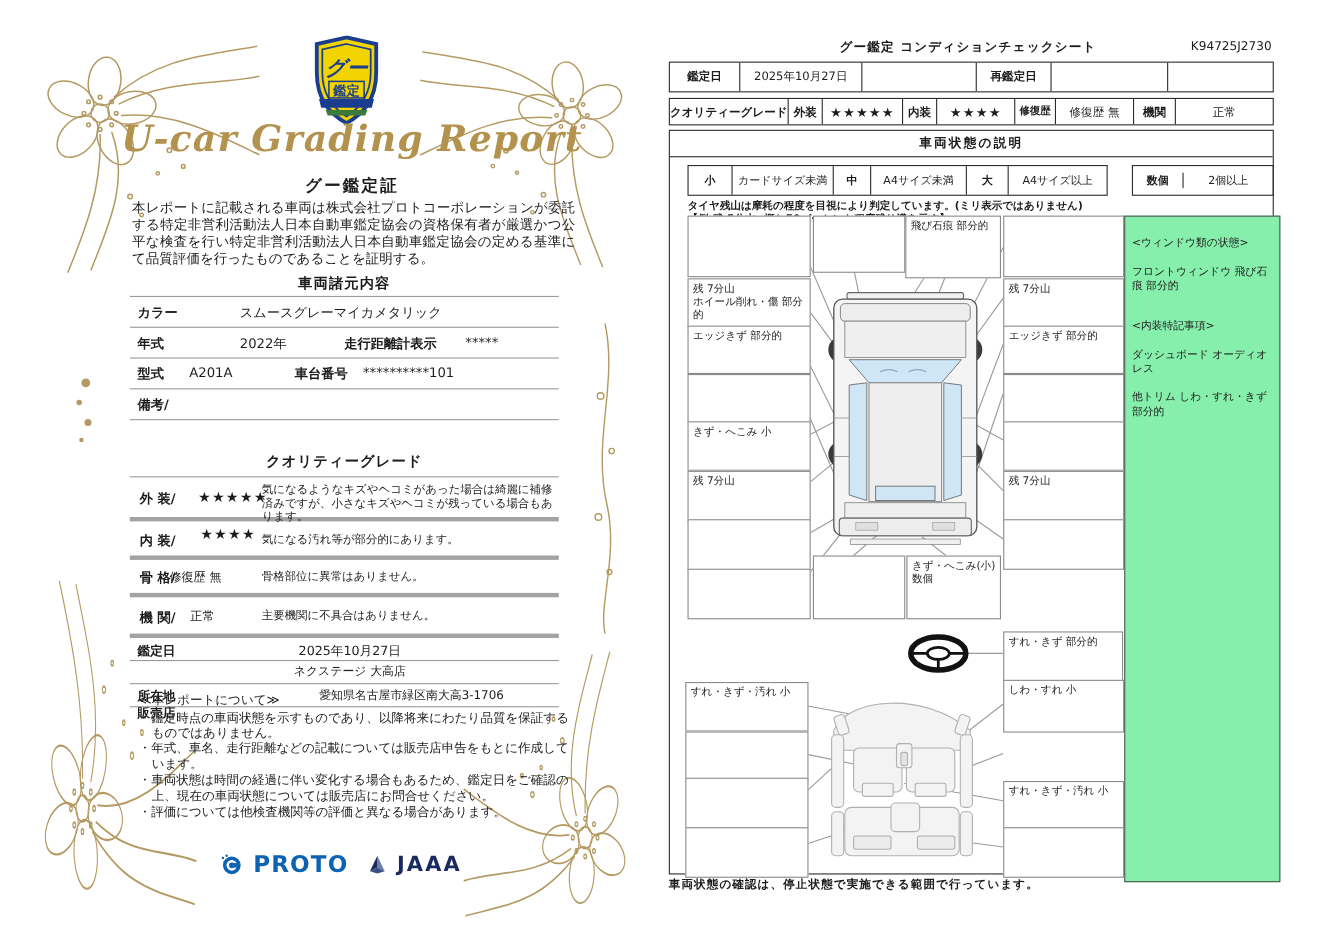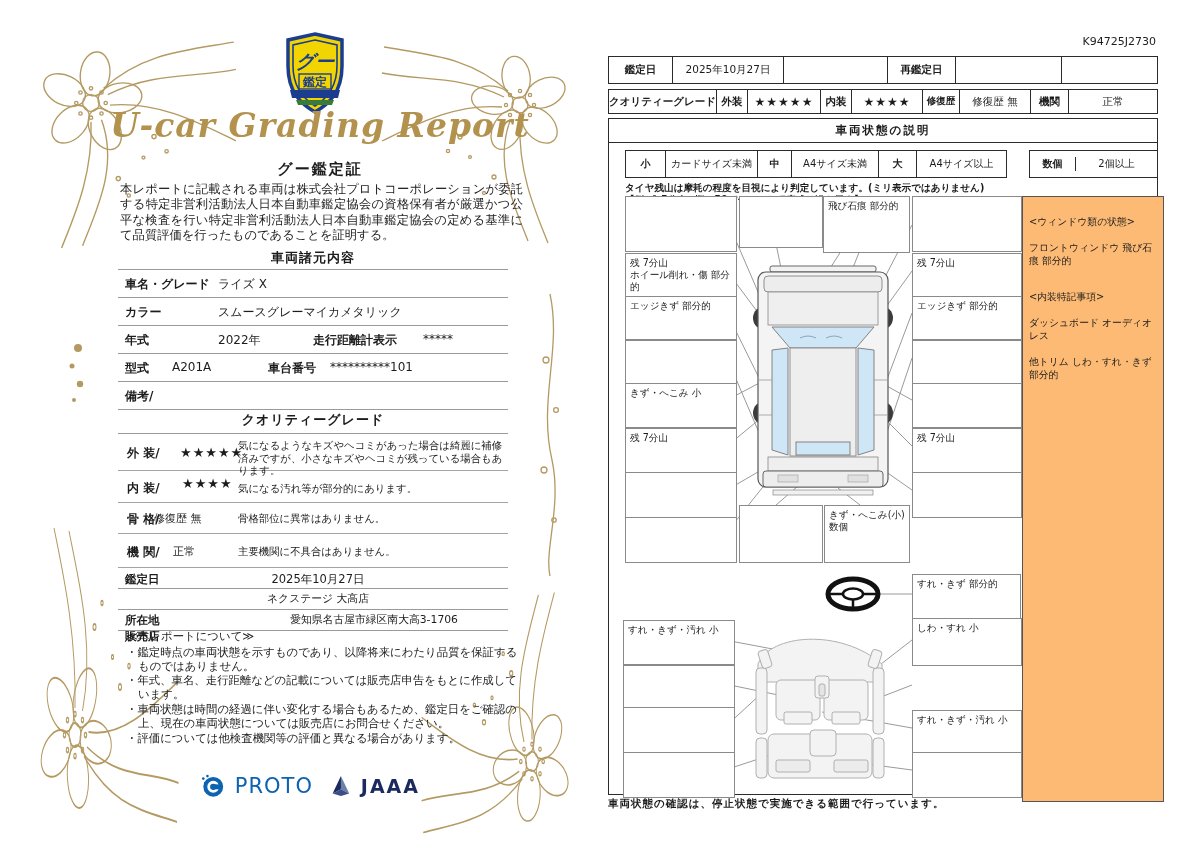--- a/index.html
+++ b/index.html
@@ -9,21 +9,21 @@
   .jp{word-break:break-all;overflow-wrap:anywhere;}
   
   .script-title{font-family:"DejaVu Serif","Liberation Serif",serif;font-style:italic;font-weight:bold;
                 font-size:33px;color:#b3924e;letter-spacing:1px;text-align:center;}
   .cert-title{font-size:15px;font-weight:bold;text-align:center;letter-spacing:2px;}
   .intro{font-size:12.3px;line-height:15.4px;text-align:justify;}
   .sec-title{font-size:13px;font-weight:bold;text-align:center;letter-spacing:1px;}
   .spec-table{border-top:1px solid #9a9a9a;}
   .spec-row{position:relative;height:27px;border-bottom:1px solid #9a9a9a;font-size:12px;}
   .spec-row span{position:absolute;top:6px;white-space:nowrap;}
-  .grade-row{position:relative;border-bottom:1px solid #a3a3a3;font-size:12px;}
+  .grade-row{position:relative;border-bottom:4px solid #a3a3a3;font-size:12px;}
   .grade-desc{font-size:10.4px;line-height:12.5px;}
   .info-row{position:relative;height:20px;border-bottom:1px solid #9a9a9a;font-size:11.5px;}
   .about{font-size:11.4px;line-height:13.8px;}
   .about li{list-style:none;padding-left:12px;text-indent:-12px;margin:0 0 1px 0;}
   .stars{letter-spacing:1px;}
   
   .rp-title{font-size:11.5px;font-weight:bold;text-align:center;letter-spacing:1px;}
   .rp-code{font-size:11px;text-align:right;}
   .tbl{display:flex;border:1.5px solid #2b2b2b;background:#fff;}
   .tbl .cell{border-left:1px solid #2b2b2b;display:flex;align-items:center;justify-content:center;
@@ -31,21 +31,21 @@
   .tbl .cell:first-child{border-left:none;}
   .frame{border:1.5px solid #2b2b2b;background:#fff;}
   .frame-head{height:23px;border-bottom:1.5px solid #2b2b2b;display:flex;align-items:center;justify-content:center;
               font-size:11.5px;font-weight:bold;letter-spacing:2px;}
   .legend{display:flex;border:1.2px solid #2b2b2b;}
   .legend .cell{border-left:1px solid #2b2b2b;display:flex;align-items:center;justify-content:center;font-size:10px;white-space:nowrap;}
   .legend .cell:first-child{border-left:none;}
   .tire-note{font-size:9.6px;line-height:12.5px;white-space:nowrap;}
   .dbox{border:1px solid #8a8a8a;background:#fff;font-size:9.6px;line-height:12px;padding:3px 4px;
         white-space:pre-line;overflow:hidden;}
-  .notes-panel{border:1px solid #555;background:#fdba74;font-size:9.8px;line-height:13px;padding:5px 6px;white-space:pre-line;}
+  .notes-panel{border:1px solid #555;background:#86efac;font-size:9.8px;line-height:13px;padding:5px 6px;white-space:pre-line;}
   .rp-footer{font-size:10.5px;font-weight:bold;letter-spacing:1px;white-space:nowrap;}
   .gold-orn{stroke:#b49a62;fill:none;stroke-width:1.3;}
 </style>
 </head>
 <body>
 
 <div class="canvas">
 
   <svg width="0" height="0" style="position:absolute">
       <defs>
@@ -126,24 +126,20 @@
     <path d="M14,68 L52,68 L50,73 L16,73 Z" fill="#3a7a3a"></path>
   </svg>
 
   <div class="abs script-title" style="left:95px;top:106px;width:450px;">U-car Grading Report</div>
   <div class="abs intro jp" style="left:120px;top:182px;width:403px;">本レポートに記載される車両は株式会社プロトコーポレーションが委託する特定非営利活動法人日本自動車鑑定協会の資格保有者が厳選かつ公平な検査を行い特定非営利活動法人日本自動車鑑定協会の定める基準にて品質評価を行ったものであることを証明する。</div>
   <div class="abs cert-title" style="left:95px;top:160px;width:450px;">グー鑑定証</div>
 
   <div class="abs sec-title" style="left:118px;top:249px;width:390px;">車両諸元内容</div>
   <div class="abs spec-table" style="left:118px;top:269px;width:390px;">
     <div class="spec-row">
-      <span style="left:7px;font-weight:bold;">車名・グレード</span>
-      <span style="left:100px;">ライズ X</span>
-    </div>
-    <div class="spec-row">
       <span style="left:7px;font-weight:bold;">カラー</span>
       <span style="left:100px;">スムースグレーマイカメタリック</span>
     </div>
     <div class="spec-row">
       <span style="left:7px;font-weight:bold;">年式</span>
       <span style="left:100px;">2022年</span>
       <span style="left:195px;font-weight:bold;">走行距離計表示</span>
       <span style="left:305px;">*****</span>
     </div>
     <div class="spec-row">
@@ -211,29 +207,30 @@
 
   <div class="abs" style="left:200px;top:766px;width:220px;height:40px;display:flex;align-items:center;gap:10px;">
     <svg width="30" height="30" viewBox="0 0 30 30">
       <circle cx="16" cy="16" r="12" fill="#0b63b2"></circle>
       <circle cx="16" cy="16" r="5.5" fill="none" stroke="#ffffff" stroke-width="3.4"></circle>
       <rect x="16" y="13" width="8" height="6" fill="#0b63b2"></rect>
       <circle cx="4" cy="6" r="1.6" fill="#0b63b2"></circle>
         <circle cx="9" cy="3" r="1.6" fill="#0b63b2"></circle>
         <circle cx="6" cy="11" r="1.2" fill="#0b63b2"></circle>
     </svg>
-    <span style="font-size:21px;font-weight:normal;color:#0b63b2;letter-spacing:1px;">PROTO</span>
+    <span style="font-size:21px;font-weight:bold;color:#0b63b2;letter-spacing:1px;">PROTO</span>
     <svg width="24" height="26" viewBox="0 0 24 26" style="margin-left:8px;">
       <polygon points="12,1 22,22 12,17" fill="#6d7fa8"></polygon>
       <polygon points="12,1 2,22 12,17" fill="#1b2a5e"></polygon>
       <polygon points="2,22 12,17 22,22 12,25" fill="#3a4f85"></polygon>
     </svg>
     <span style="font-size:19px;font-weight:bold;color:#1b2a5e;letter-spacing:2px;">JAAA</span>
   </div>
 
+  <div class="abs rp-title" style="left:690px;top:35px;width:380px;">グー鑑定 コンディションチェックシート</div>
   <div class="abs rp-code" style="left:1036px;top:35px;width:120px;">K94725J2730</div>
 
   <div class="abs tbl" style="left:608px;top:56px;width:548px;height:26px;">
     <div class="cell" style="width:63px;font-weight:bold;">鑑定日</div>
     <div class="cell" style="width:110px;">2025年10月27日</div>
     <div class="cell" style="width:103px;"></div>
     <div class="cell" style="width:67px;font-weight:bold;">再鑑定日</div>
     <div class="cell" style="width:105px;"></div>
     <div class="cell" style="flex:1;"></div>
   </div>

